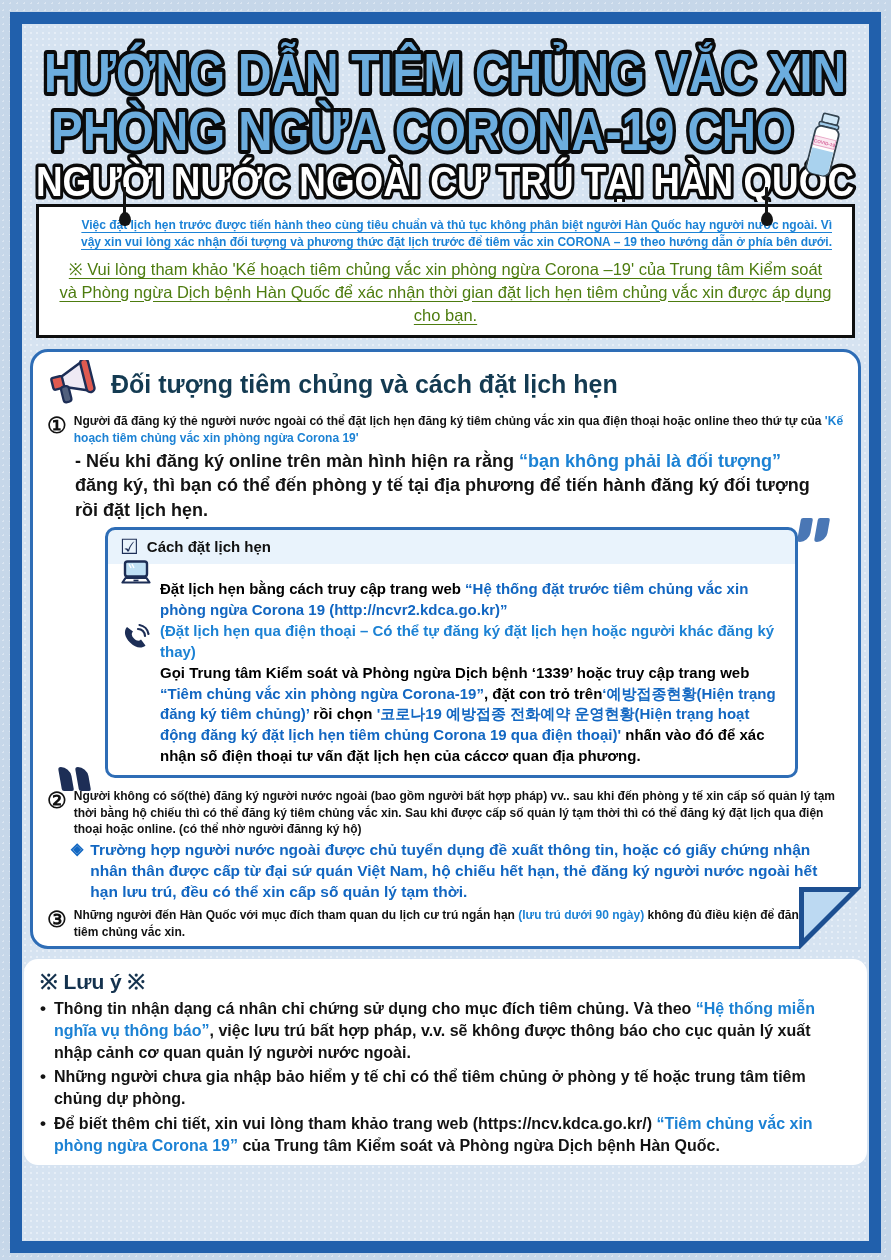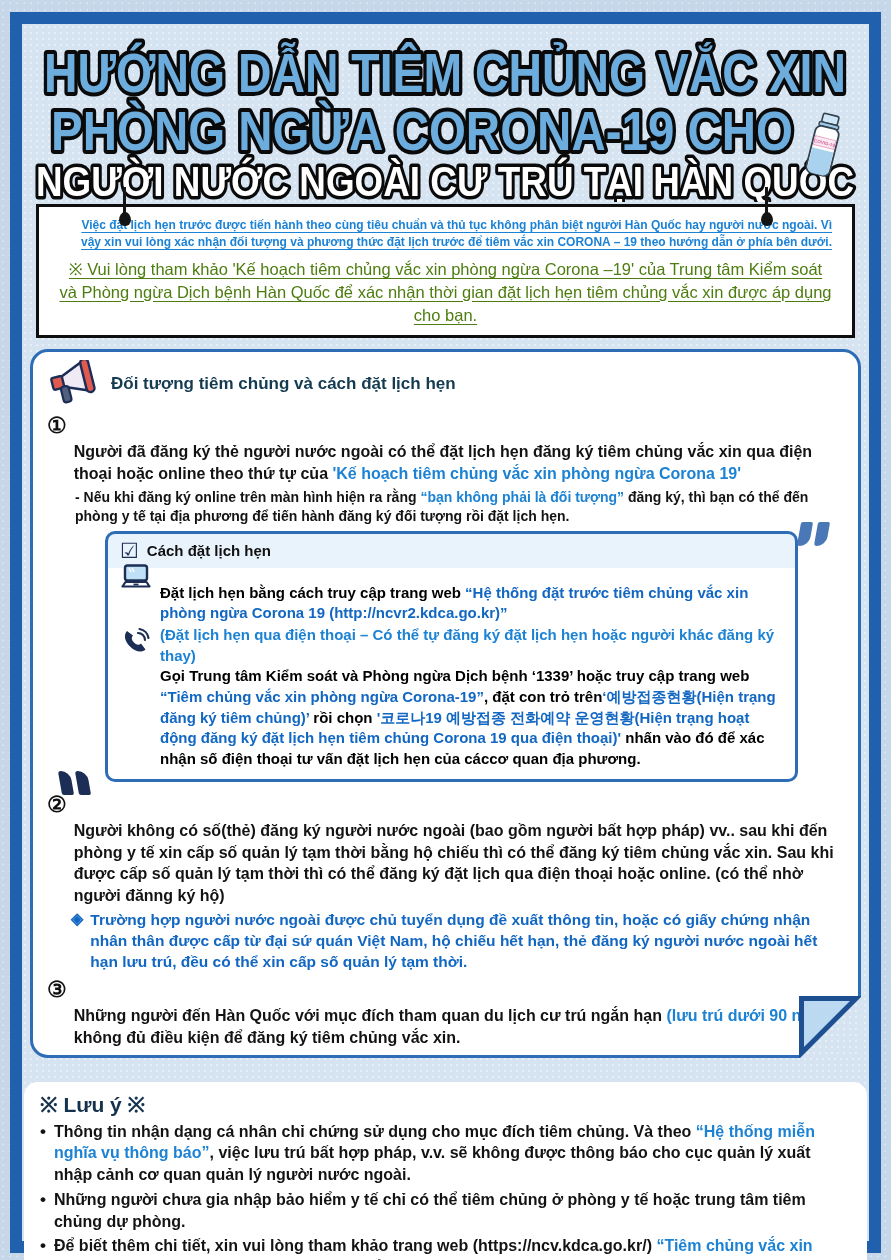--- a/index.html
+++ b/index.html
@@ -23,27 +23,27 @@
   .pin.left{left:84px;} .pin.right{right:84px;}
   .notice-main{margin:0;color:#1b82d6;font-weight:bold;text-align:right;font-size:12px;
                line-height:1.42;text-decoration:underline;text-underline-offset:3px;}
   .notice-sub{margin:7px 0 0;color:#4d7c0f;font-weight:normal;text-align:center;font-size:16.5px;
               line-height:1.38;text-decoration:underline;text-underline-offset:3px;}
 
   
   .main-box{position:relative;margin:11px 8px 0;background:#fff;border:3px solid #2e6db6;
             border-radius:18px;border-bottom-right-radius:0;padding:8px 14px 6px;}
   .heading-row{display:flex;align-items:center;gap:10px;}
-  .section-heading{font-size:17px;font-weight:bold;color:#143b52;}
+  .section-heading{font-size:25px;font-weight:bold;color:#143b52;}
   .item{display:flex;gap:7px;margin-top:5px;}
   .num{font-size:22px;font-weight:bold;line-height:1.15;color:#111;}
-  .item-text{font-size:16px;font-weight:bold;color:#131313;line-height:1.36;margin-top:28px;}
+  .item-text{font-size:12px;font-weight:bold;color:#131313;line-height:1.36;}
   .blue{color:#1267c2;}
   .lblue{color:#1c82d4;}
-  .dash-note{margin:3px 30px 5px 28px;font-size:14px;font-weight:bold;color:#131313;line-height:1.36;}
+  .dash-note{margin:3px 30px 5px 28px;font-size:18px;font-weight:bold;color:#131313;line-height:1.36;}
 
   
   .booking-box{position:relative;margin:5px 46px 10px 58px;border:3px solid #2e6db6;border-radius:10px;
                padding:6px 12px 9px;background:linear-gradient(#e9f3fc,#e9f3fc 34px,#fff 34px);}
   .booking-title-row{display:flex;align-items:center;gap:8px;}
   .check{font-size:21px;color:#1d2e56;line-height:1;}
   .booking-title{font-size:15px;font-weight:bold;color:#111;}
   .qrow{display:flex;gap:8px;margin-top:1px;}
   .qicon{flex:0 0 32px;display:flex;justify-content:center;align-items:flex-start;padding-top:2px;}
   .qtext{flex:1;font-size:15px;line-height:1.38;font-weight:bold;}
@@ -58,21 +58,21 @@
   .diamond-note{display:flex;gap:7px;margin:2px 24px 3px 24px;color:#1267c2;font-weight:bold;
                 font-size:15.5px;line-height:1.36;}
   .dia{font-size:16px;line-height:1.3;}
 
   
   .fold-mask{position:absolute;right:-3px;bottom:-3px;width:62px;height:62px;background:#d6e3f1;
              background-image:radial-gradient(rgba(255,255,255,.4) 1px, transparent 1px);background-size:6px 6px;}
   .fold-svg{position:absolute;right:-3px;bottom:-3px;display:block;}
 
   
-  .notes-box{margin:24px 2px 0;background:#fff;border-radius:14px;padding:7px 16px 9px;}
+  .notes-box{margin:10px 2px 0;background:#fff;border-radius:14px;padding:7px 16px 9px;}
   .notes-heading{margin:1px 0 3px;font-size:21px;font-weight:bold;color:#14324e;}
   .bullet-row{display:flex;gap:8px;font-size:16px;font-weight:bold;color:#131313;line-height:1.36;margin-top:3px;}
   .bullet{font-size:17px;line-height:1.3;}
   .sub-dash{margin:0 0 0 14px;}
 </style>
 </head>
 <body>
 
 <div class="page">
   <div class="frame">

